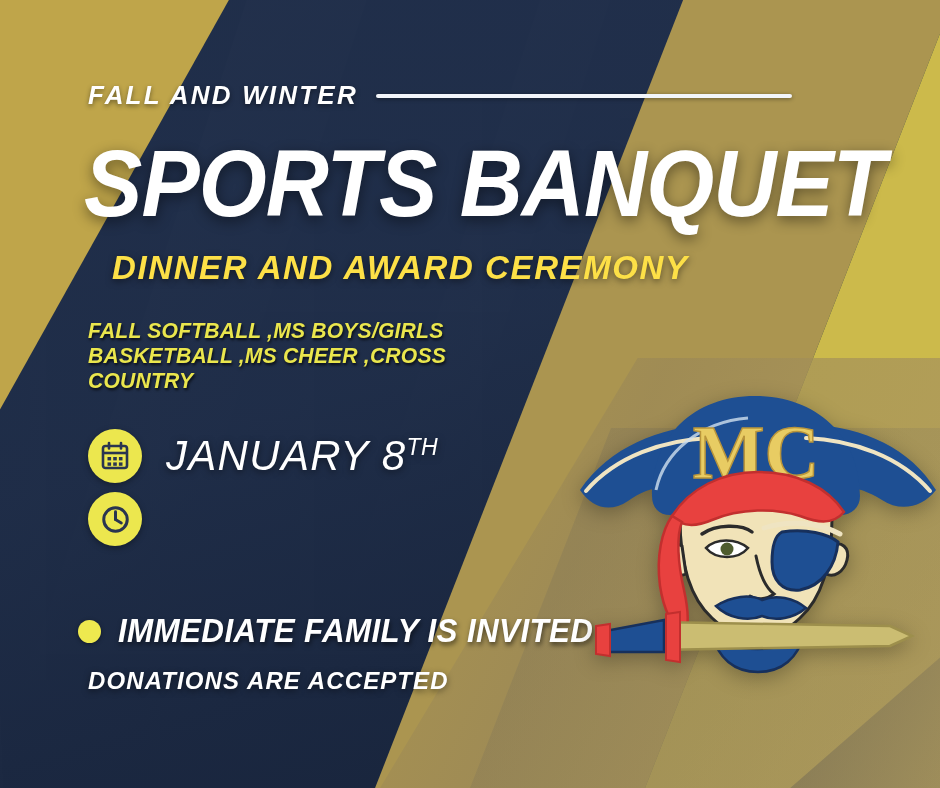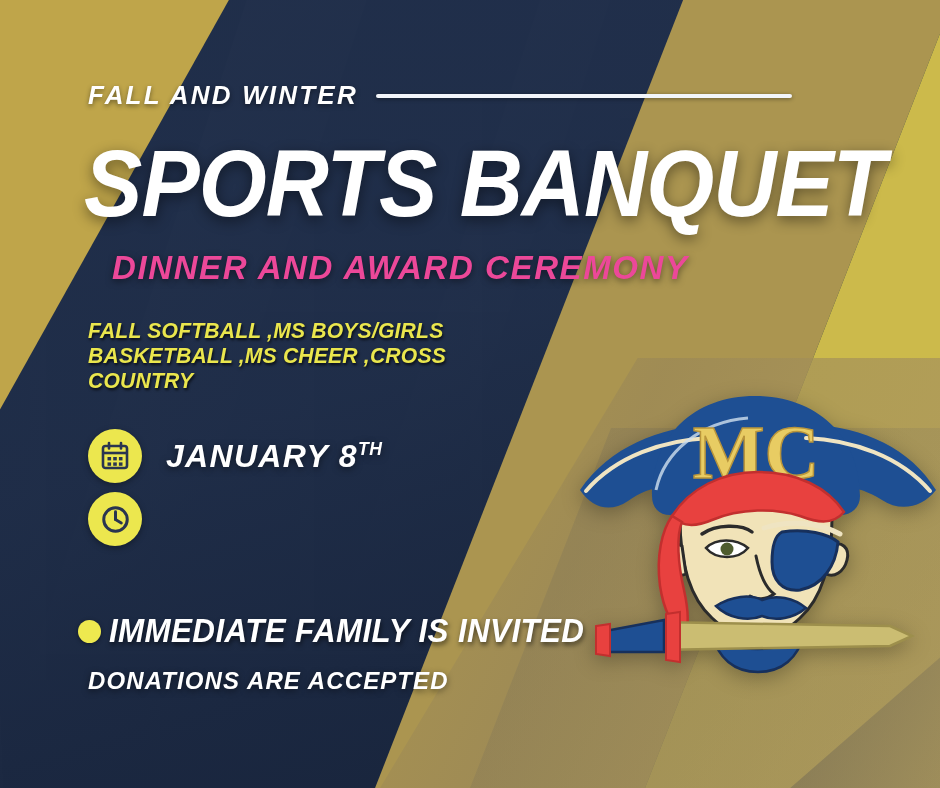--- a/index.html
+++ b/index.html
@@ -82,21 +82,21 @@
     color:#ffffff;
     font-size:95px;line-height:.98;font-weight:bold;font-style:italic;
     letter-spacing:-1px;
     transform:scaleX(.92);transform-origin:left center;
     text-shadow:0 4px 14px rgba(0,0,0,.45);
     white-space:nowrap;
   }
 
   .subtitle{
     position:absolute;left:112px;top:249px;
-    color:#ec4899;font-size:33px;font-weight:bold;font-style:italic;
+    color:#fde047;font-size:33px;font-weight:bold;font-style:italic;
     letter-spacing:1.6px;white-space:nowrap;
     text-shadow:0 2px 7px rgba(0,0,0,.5);
   }
 
   .sports{
     position:absolute;left:88px;top:318px;width:470px;
     color:#eae64d;font-size:22px;line-height:1.14;
     font-weight:bold;font-style:italic;letter-spacing:.2px;
     transform:scaleX(.96);transform-origin:left top;
     text-shadow:1px 2px 3px rgba(0,0,0,.75);
@@ -106,28 +106,28 @@
   .info-row.row-date{top:429px;}
   .info-row.row-time{top:492px;}
   .badge{
     width:54px;height:54px;border-radius:50%;
     background:#ece74e;
     display:flex;align-items:center;justify-content:center;
     box-shadow:0 2px 6px rgba(0,0,0,.35);
     flex:0 0 auto;
   }
   .info-text{
-    color:#ffffff;font-size:32px;font-weight:bold;font-style:italic;
+    color:#ffffff;font-size:42px;font-weight:normal;font-style:italic;
     letter-spacing:1.3px;white-space:nowrap;
     text-shadow:0 2px 7px rgba(0,0,0,.5);
   }
   .info-text sup{font-size:.55em;vertical-align:super;letter-spacing:.5px;}
 
   .invite-row{
-    position:absolute;left:78px;top:612px;display:flex;align-items:center;gap:8px;
+    position:absolute;left:78px;top:612px;display:flex;align-items:center;gap:17px;
   }
   .bullet{width:23px;height:23px;border-radius:50%;background:#eee94f;flex:0 0 auto;
     box-shadow:0 1px 4px rgba(0,0,0,.4);}
   .invite-text{
     color:#ffffff;font-size:33px;font-weight:bold;font-style:italic;
     letter-spacing:.4px;white-space:nowrap;
     transform:scaleX(.95);transform-origin:left center;
     text-shadow:1px 3px 6px rgba(0,0,0,.55);
   }
   .donations{

